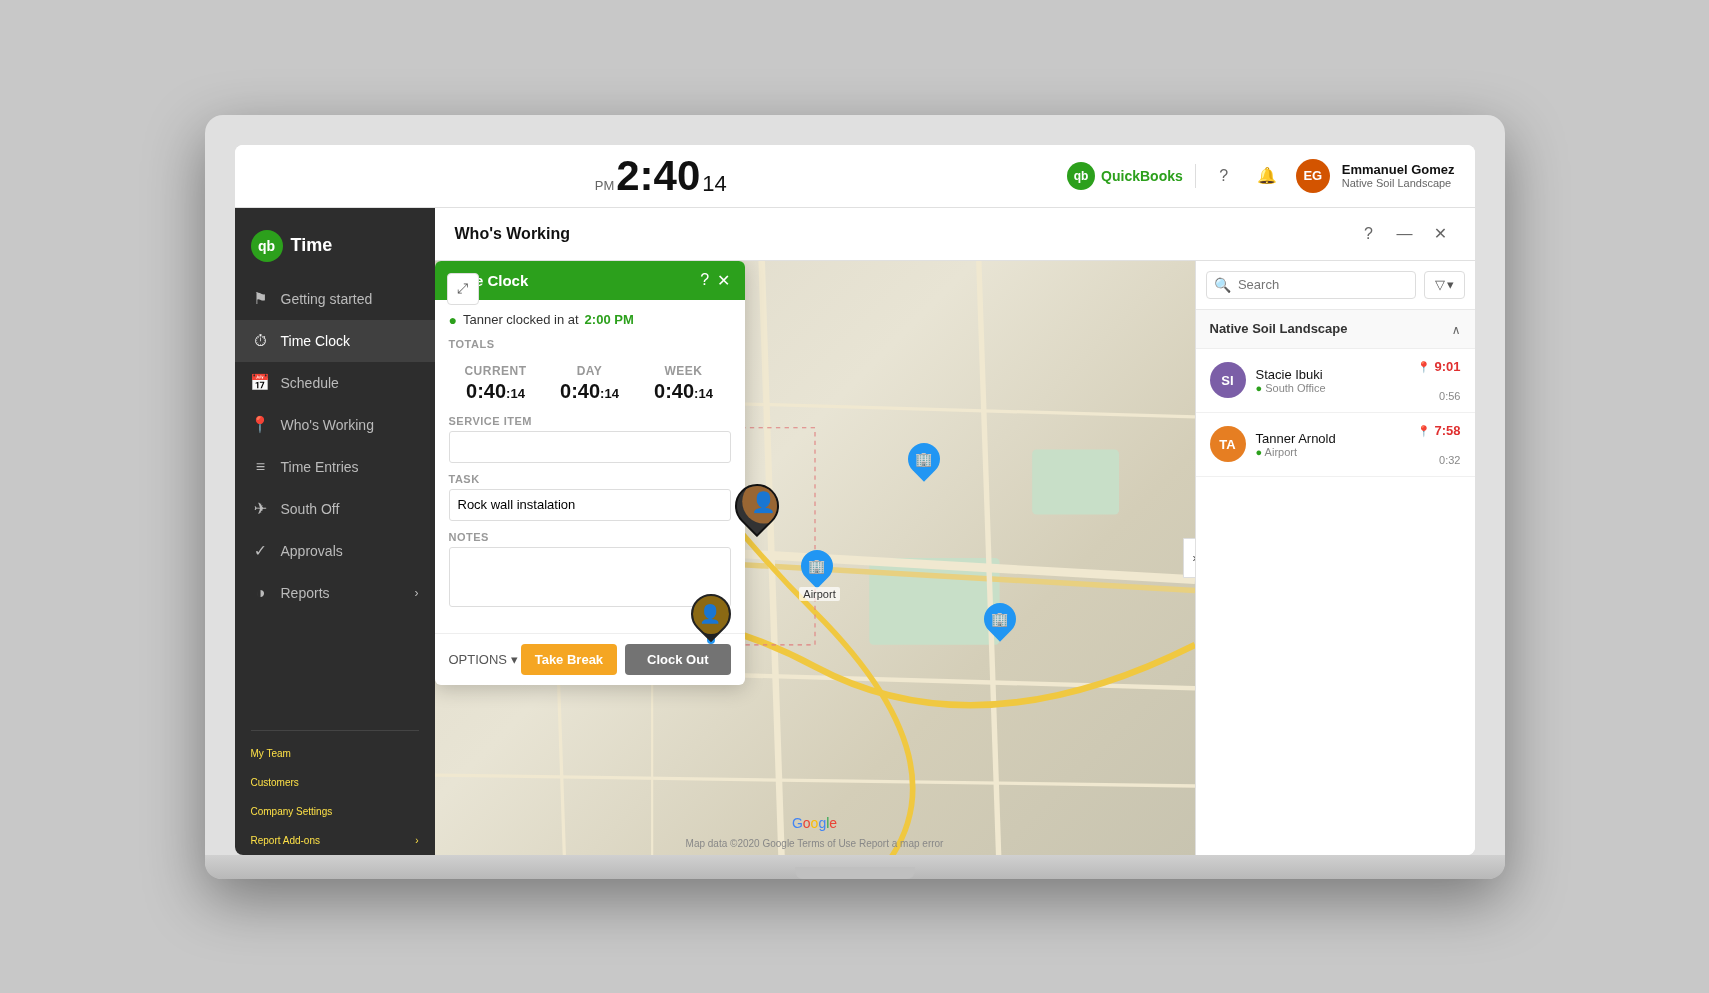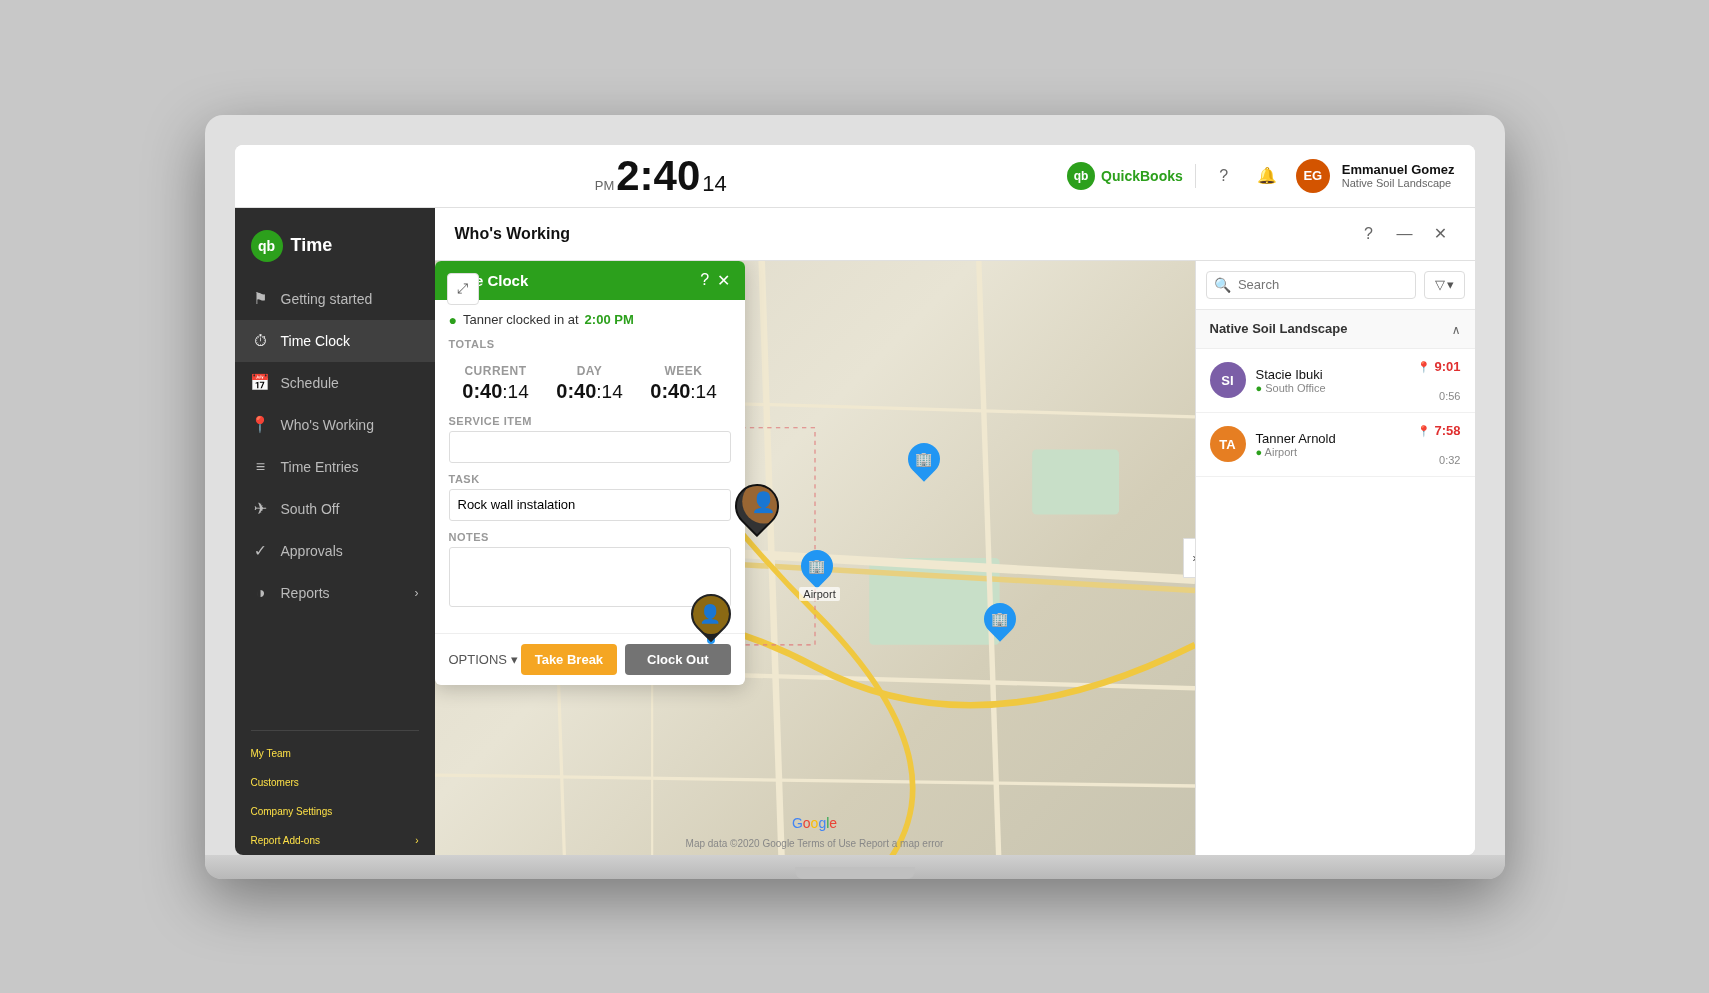--- a/index.html
+++ b/index.html
@@ -231,21 +231,21 @@
       font-size: 13px; color: #333;
       margin-bottom: 10px;
     }
     .clocked-in-time { color: #2ca01c; font-weight: 600; }
     .totals-section { margin-bottom: 12px; }
     .totals-label { font-size: 11px; color: #999; font-weight: 700; letter-spacing: 0.5px; margin-bottom: 14px; }
     .totals-row { display: flex; gap: 0; }
     .total-item { flex: 1; text-align: center; }
     .total-item-label { font-size: 12px; color: #999; font-weight: 600; letter-spacing: 0.5px; margin-bottom: 2px; }
     .total-item-value { font-size: 20px; font-weight: 700; color: #111; }
-    .total-item-value .secs { font-size: 19px; font-weight: 400; }
+    .total-item-value .secs { font-size: 13px; font-weight: 700; }
     .form-row { margin-bottom: 10px; }
     .form-label { font-size: 11px; color: #999; font-weight: 600; letter-spacing: 0.5px; margin-bottom: 4px; }
     .form-input {
       width: 100%; height: 32px;
       border: 1px solid #ddd;
       border-radius: 3px;
       padding: 9px 8px;
       font-size: 13px;
       outline: none;
     }

